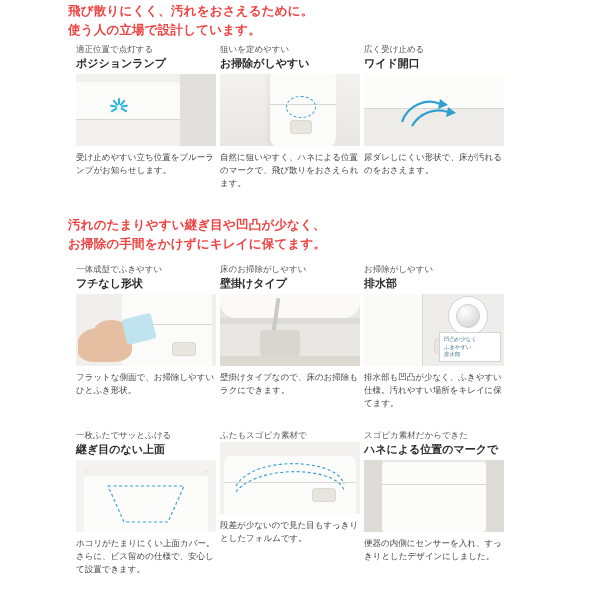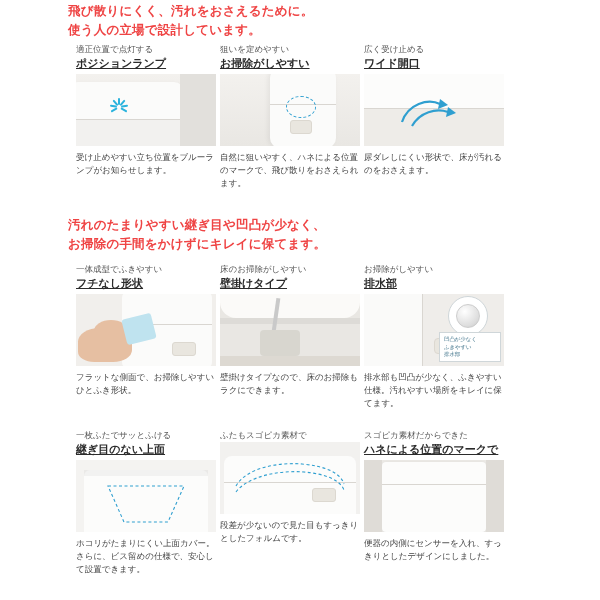--- a/index.html
+++ b/index.html
@@ -39,21 +39,20 @@
     margin-bottom:1px;
     white-space:nowrap;
   }
   .cap-title{
     font-size:11px;
     font-weight:bold;
     color:#2b2b2b;
     line-height:1.3;
     margin-bottom:4px;
     white-space:nowrap;
-    text-decoration:underline;
   }
   .photo{
     position:relative;
     width:140px;height:72px;
     background:#efefef;
     overflow:hidden;
   }
   .body-text{
     font-size:8.5px;
     line-height:1.5;

